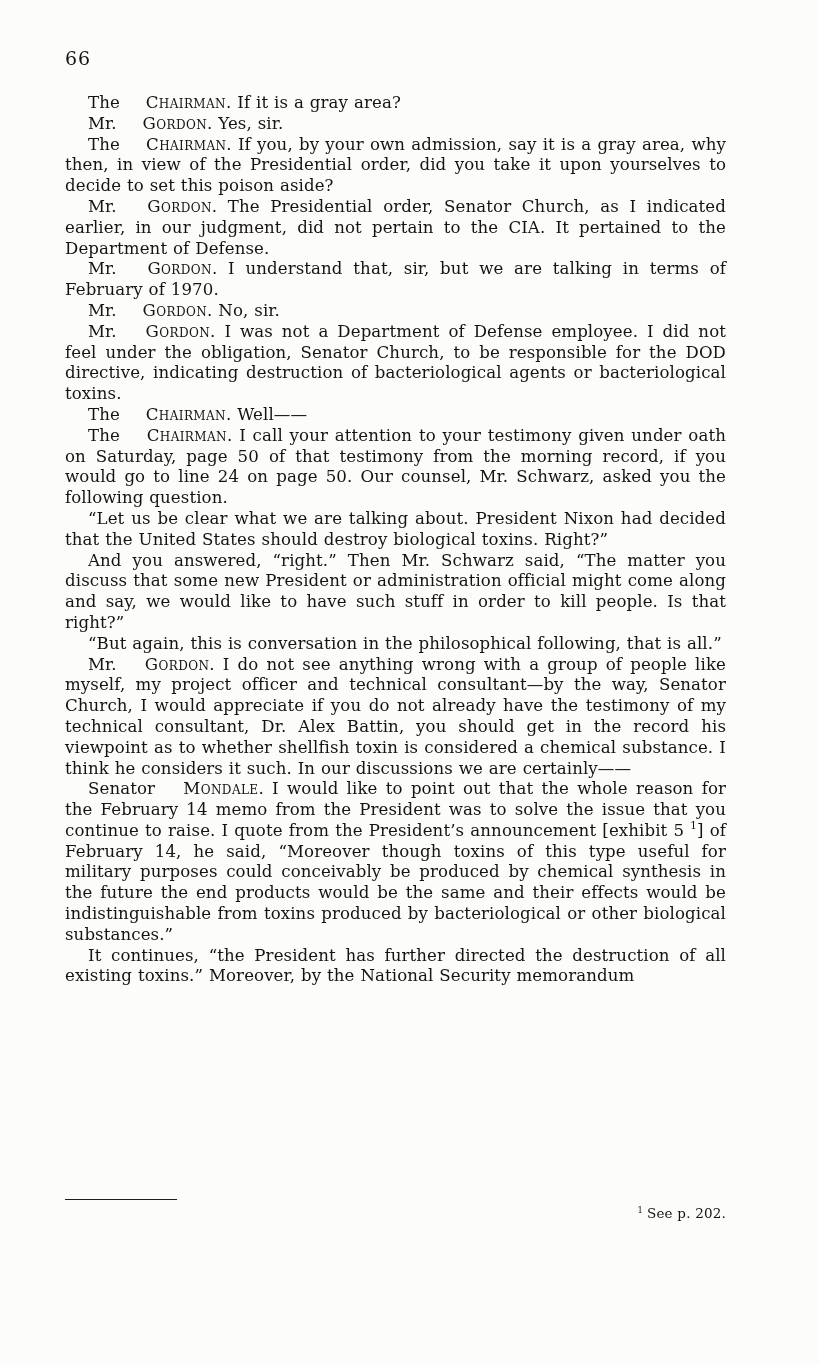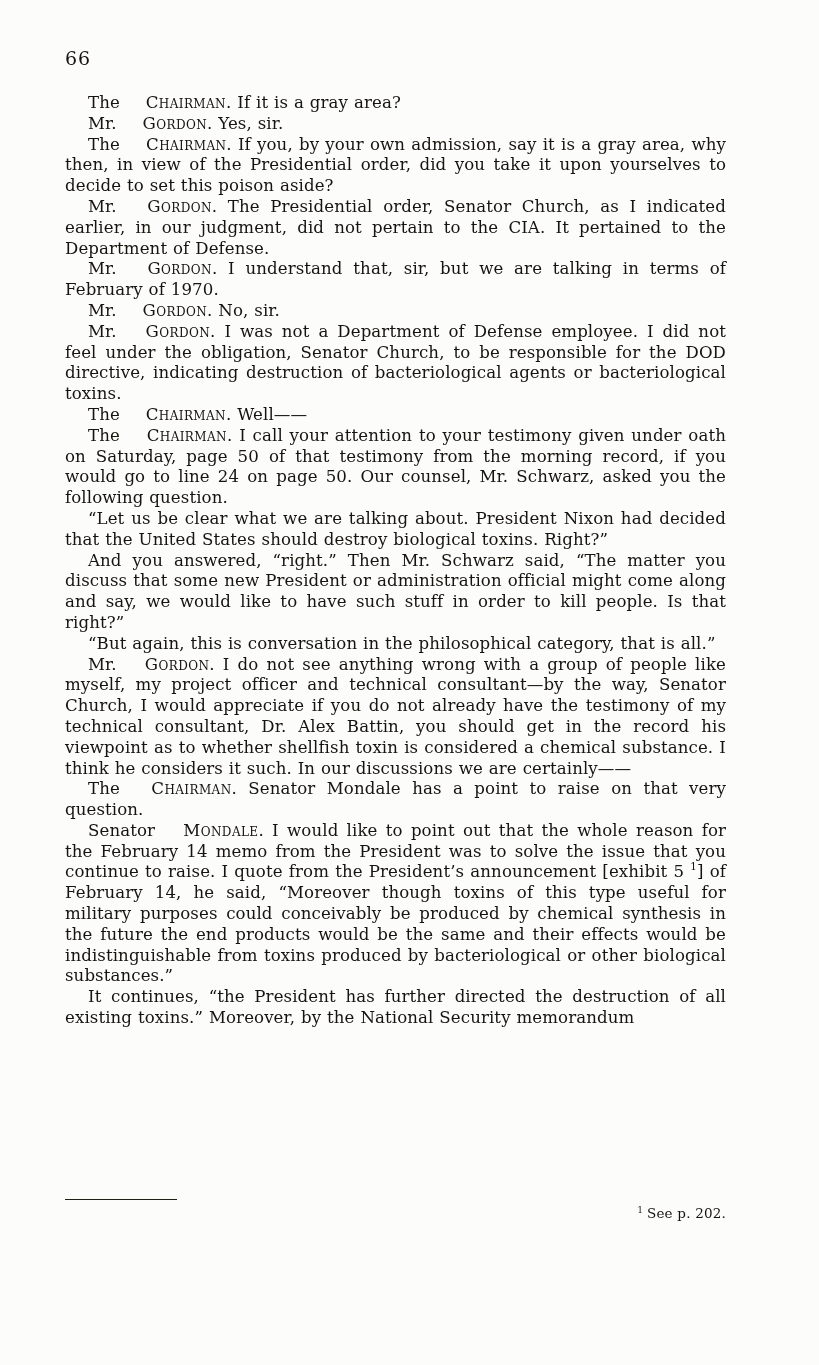--- a/index.html
+++ b/index.html
@@ -87,23 +87,22 @@
       <p class="para"><span>Mr. </span><span class="sc">Gordon</span><span>. Yes, sir.</span></p>
       <p class="para"><span>The </span><span class="sc">Chairman</span><span>. If you, by your own admission, say it is a gray area, why then, in view of the Presidential order, did you take it upon yourselves to decide to set this poison aside?</span></p>
       <p class="para"><span>Mr. </span><span class="sc">Gordon</span><span>. The Presidential order, Senator Church, as I indicated earlier, in our judgment, did not pertain to the CIA. It pertained to the Department of Defense.</span></p>
       <p class="para"><span>Mr. </span><span class="sc">Gordon</span><span>. I understand that, sir, but we are talking in terms of February of 1970.</span></p>
       <p class="para"><span>Mr. </span><span class="sc">Gordon</span><span>. No, sir.</span></p>
       <p class="para"><span>Mr. </span><span class="sc">Gordon</span><span>. I was not a Department of Defense employee. I did not feel under the obligation, Senator Church, to be responsible for the DOD directive, indicating destruction of bacteriological agents or bacteriological toxins.</span></p>
       <p class="para"><span>The </span><span class="sc">Chairman</span><span>. Well——</span></p>
       <p class="para"><span>The </span><span class="sc">Chairman</span><span>. I call your attention to your testimony given under oath on Saturday, page 50 of that testimony from the morning record, if you would go to line 24 on page 50. Our counsel, Mr. Schwarz, asked you the following question.</span></p>
       <p class="para"><span>“Let us be clear what we are talking about. President Nixon had decided that the United States should destroy biological toxins. Right?”</span></p>
       <p class="para"><span>And you answered, “right.” Then Mr. Schwarz said, “The matter you discuss that some new President or administration official might come along and say, we would like to have such stuff in order to kill people. Is that right?”</span></p>
-      <p class="para"><span>“But again, this is conversation in the philosophical category, that is all.”</span></p>
+      <p class="para"><span>“But again, this is conversation in the philosophical following, that is all.”</span></p>
       <p class="para"><span>Mr. </span><span class="sc">Gordon</span><span>. I do not see anything wrong with a group of people like myself, my project officer and technical consultant—by the way, Senator Church, I would appreciate if you do not already have the testimony of my technical consultant, Dr. Alex Battin, you should get in the record his viewpoint as to whether shellfish toxin is considered a chemical substance. I think he considers it such. In our discussions we are certainly——</span></p>
-      <p class="para"><span>The </span><span class="sc">Chairman</span><span>. Senator Mondale has a point to raise on that very question.</span></p>
       <p class="para"><span>Senator </span><span class="sc">Mondale</span><span>. I would like to point out that the whole reason for the February 14 memo from the President was to solve the issue that you continue to raise. I quote from the President’s announcement [exhibit 5&nbsp;</span><span class="sup">1</span><span>] of February 14, he said, “Moreover though toxins of this type useful for military purposes could conceivably be produced by chemical synthesis in the future the end products would be the same and their effects would be indistinguishable from toxins produced by bacteriological or other biological substances.”</span></p>
       <p class="para"><span>It continues, “the President has further directed the destruction of all existing toxins.” Moreover, by the National Security memorandum</span></p>
     </div>
 
   <div class="footnote">
     <div class="footnote-rule"></div>
     <p class="footnote-text"><span class="sup">1</span><span class="fn-label">See p. 202.</span></p>
   </div>
 
 </div>

